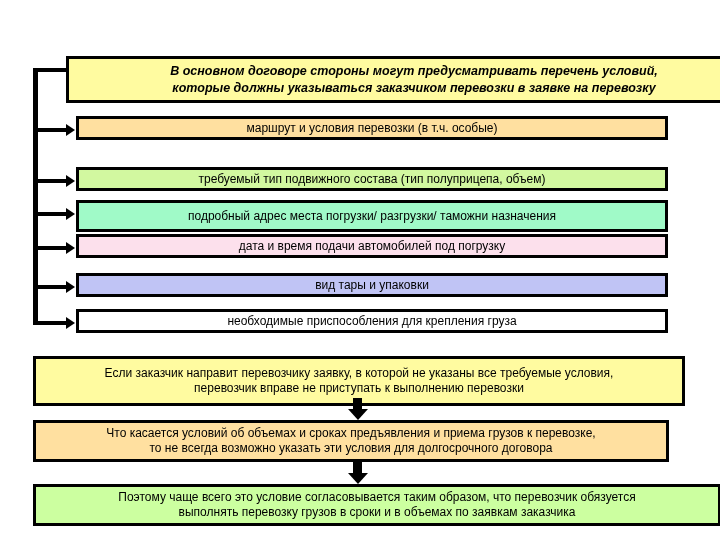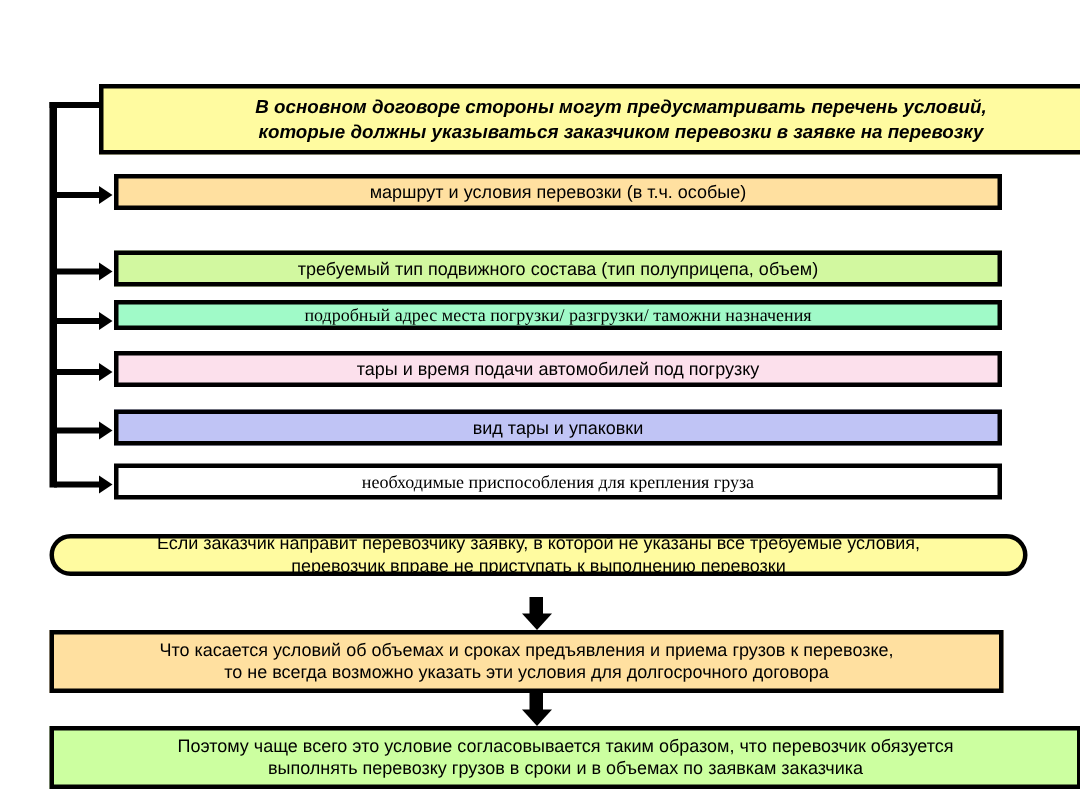--- a/index.html
+++ b/index.html
@@ -116,37 +116,37 @@
   </div>
 
   <div class="box" style="left:76px; top:116px; width:592px; height:24px; background:#FFE0A0;">
     <span class="box-text">маршрут и условия перевозки (в т.ч. особые)</span>
   </div>
 
   <div class="box" style="left:76px; top:167px; width:592px; height:24px; background:#D2F8A0;">
     <span class="box-text">требуемый тип подвижного состава (тип полуприцепа, объем)</span>
   </div>
 
-  <div class="box" style="left:76px; top:200px; width:592px; height:20px; background:#A0FAC8;font-family:Liberation Serif, serif;">
+  <div class="box" style="left:76px; top:200px; width:592px; height:32px; background:#A0FAC8;">
     <span class="box-text">подробный адрес места погрузки/ разгрузки/ таможни назначения</span>
   </div>
 
   <div class="box" style="left:76px; top:234px; width:592px; height:24px; background:#FCE0EC;">
-    <span class="box-text">тары и время подачи автомобилей под погрузку</span>
+    <span class="box-text">дата и время подачи автомобилей под погрузку</span>
   </div>
 
   <div class="box" style="left:76px; top:273px; width:592px; height:24px; background:#C0C4F5;">
     <span class="box-text">вид тары и упаковки</span>
   </div>
 
-  <div class="box" style="left:76px; top:309px; width:592px; height:24px; background:#FFFFFF;font-family:Liberation Serif, serif;">
+  <div class="box" style="left:76px; top:309px; width:592px; height:24px; background:#FFFFFF;">
     <span class="box-text">необходимые приспособления для крепления груза</span>
   </div>
 
-  <div class="box" style="left:33px; top:356px; width:652px; height:28px; background:#FFFBA0;border-radius:15px;">
+  <div class="box" style="left:33px; top:356px; width:652px; height:50px; background:#FFFBA0;">
     <span class="box-text">Если заказчик направит перевозчику заявку, в которой не указаны все требуемые условия,
 перевозчик вправе не приступать к выполнению перевозки</span>
   </div>
 
   <div class="varrow-shaft" style="left:353px; top:398px; height:12px;"></div>
   <div class="varrow-head" style="left:348px; top:409px;"></div>
 
   <div class="box" style="left:33px; top:420px; width:636px; height:42px; background:#FFE0A0;">
     <span class="box-text">Что касается условий об объемах и сроках предъявления и приема грузов к перевозке,
 то не всегда возможно указать эти условия для долгосрочного договора</span>

